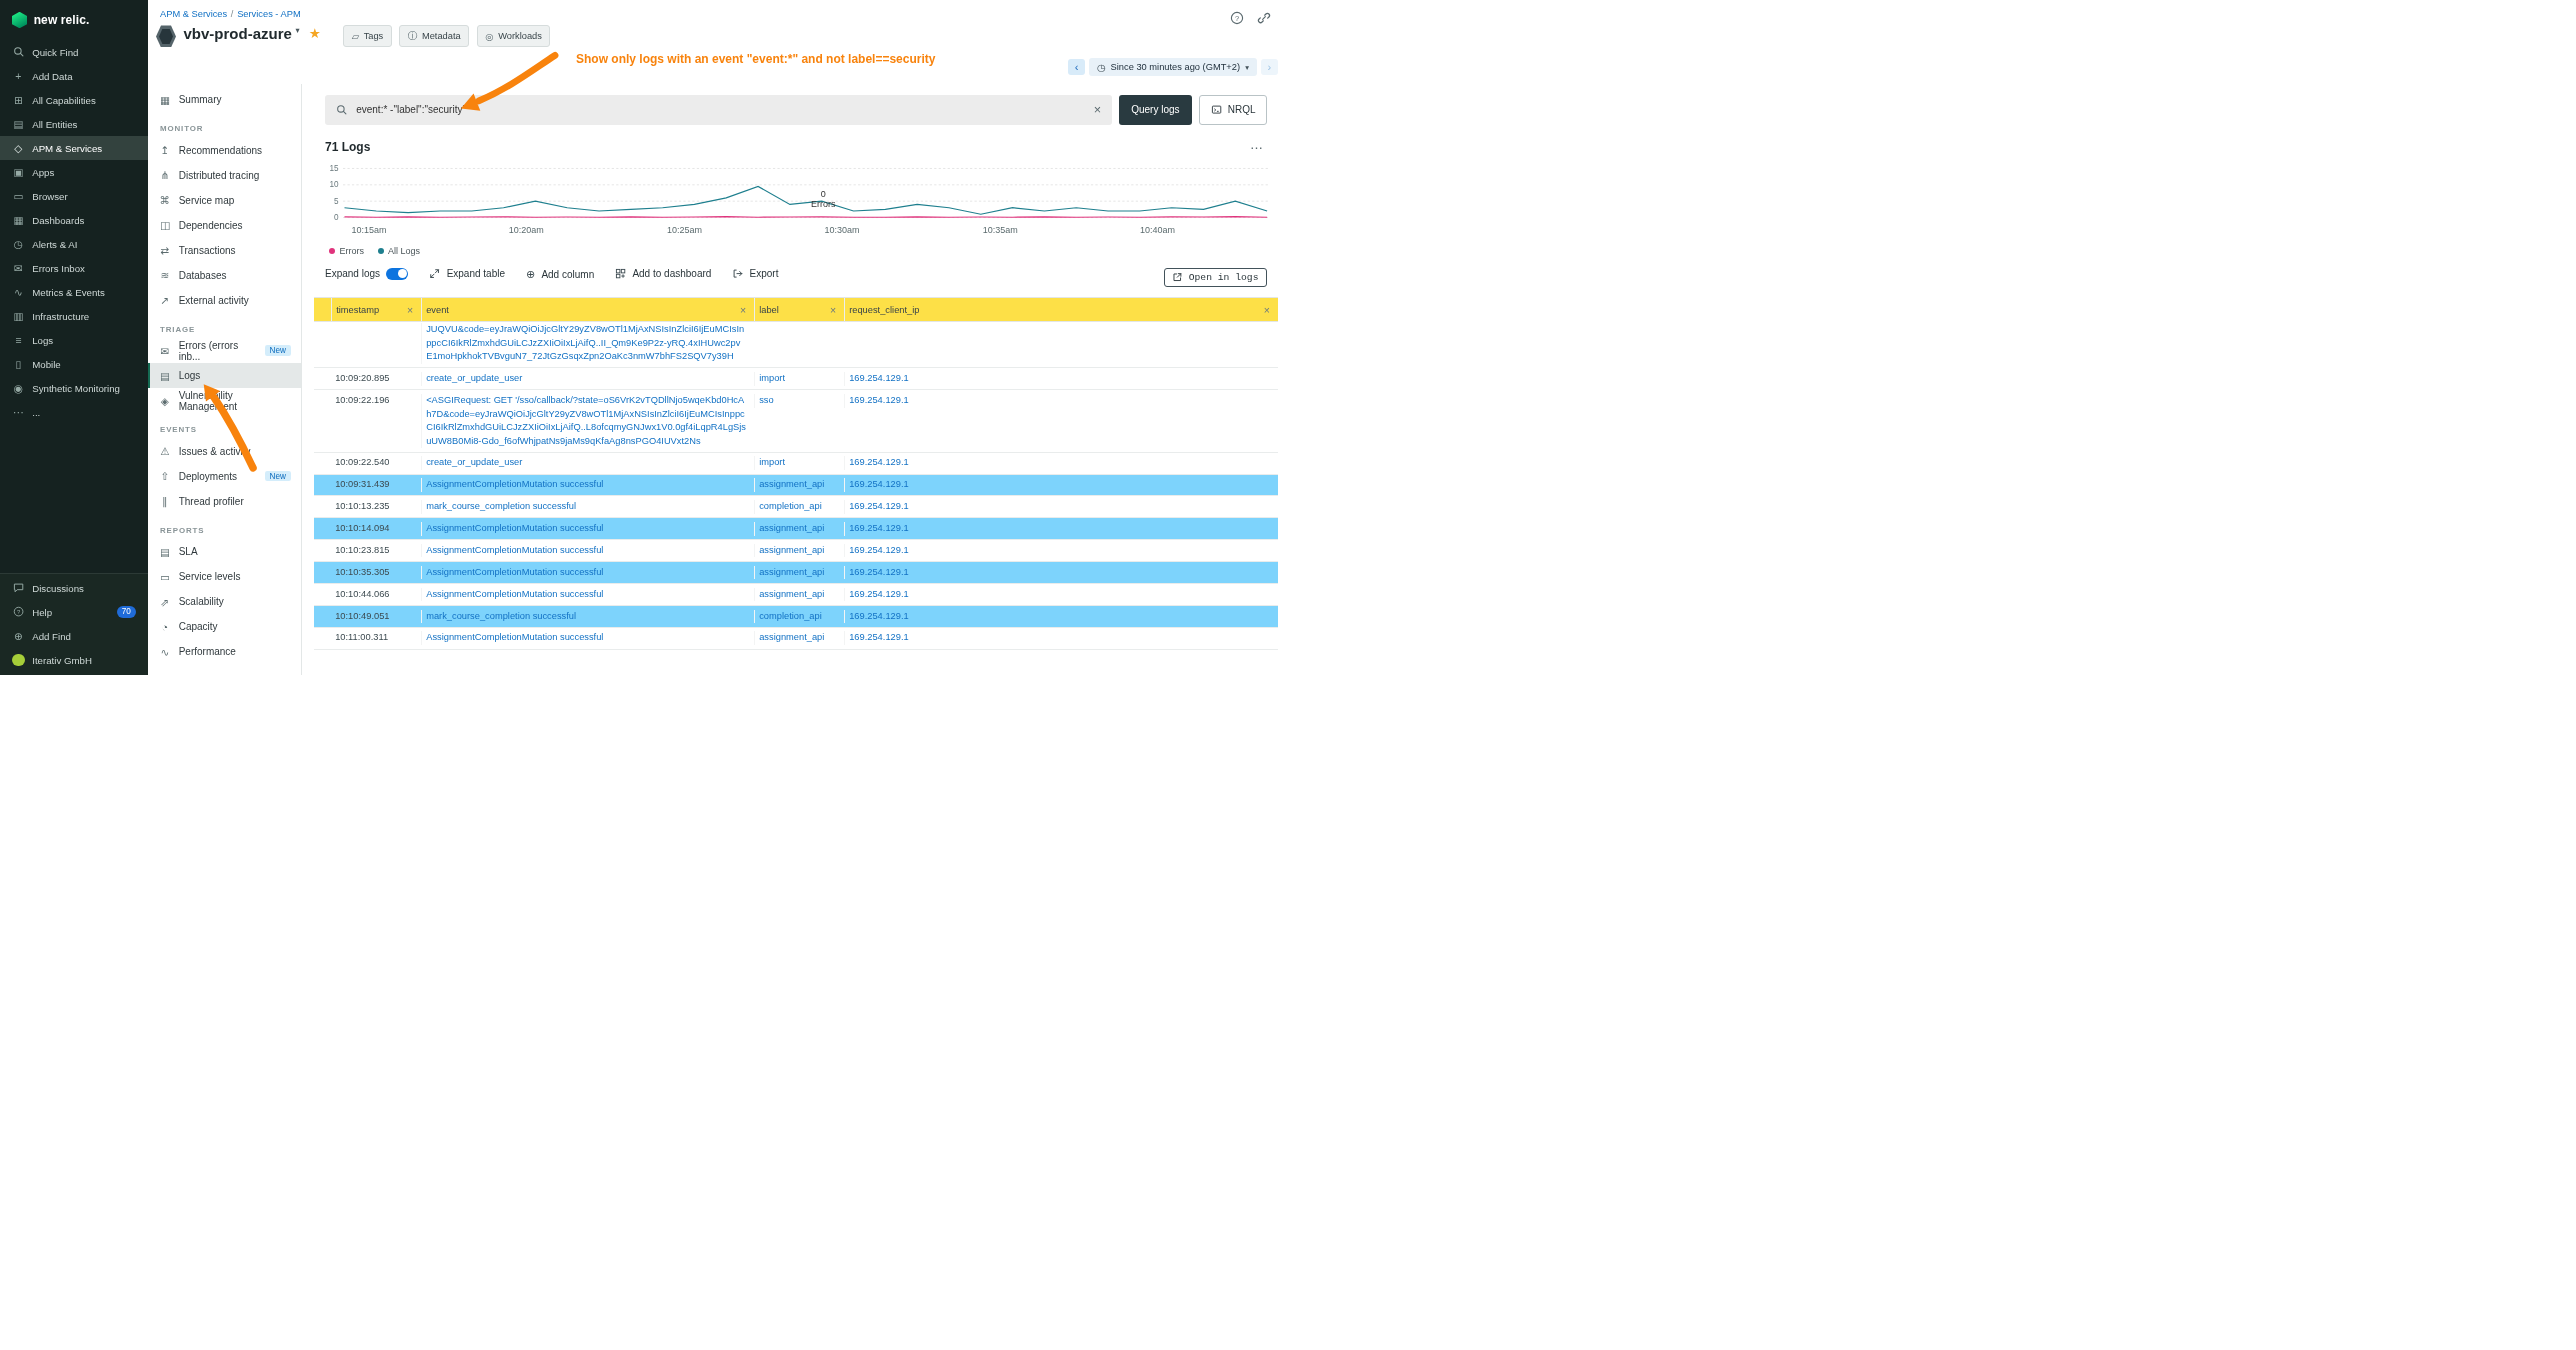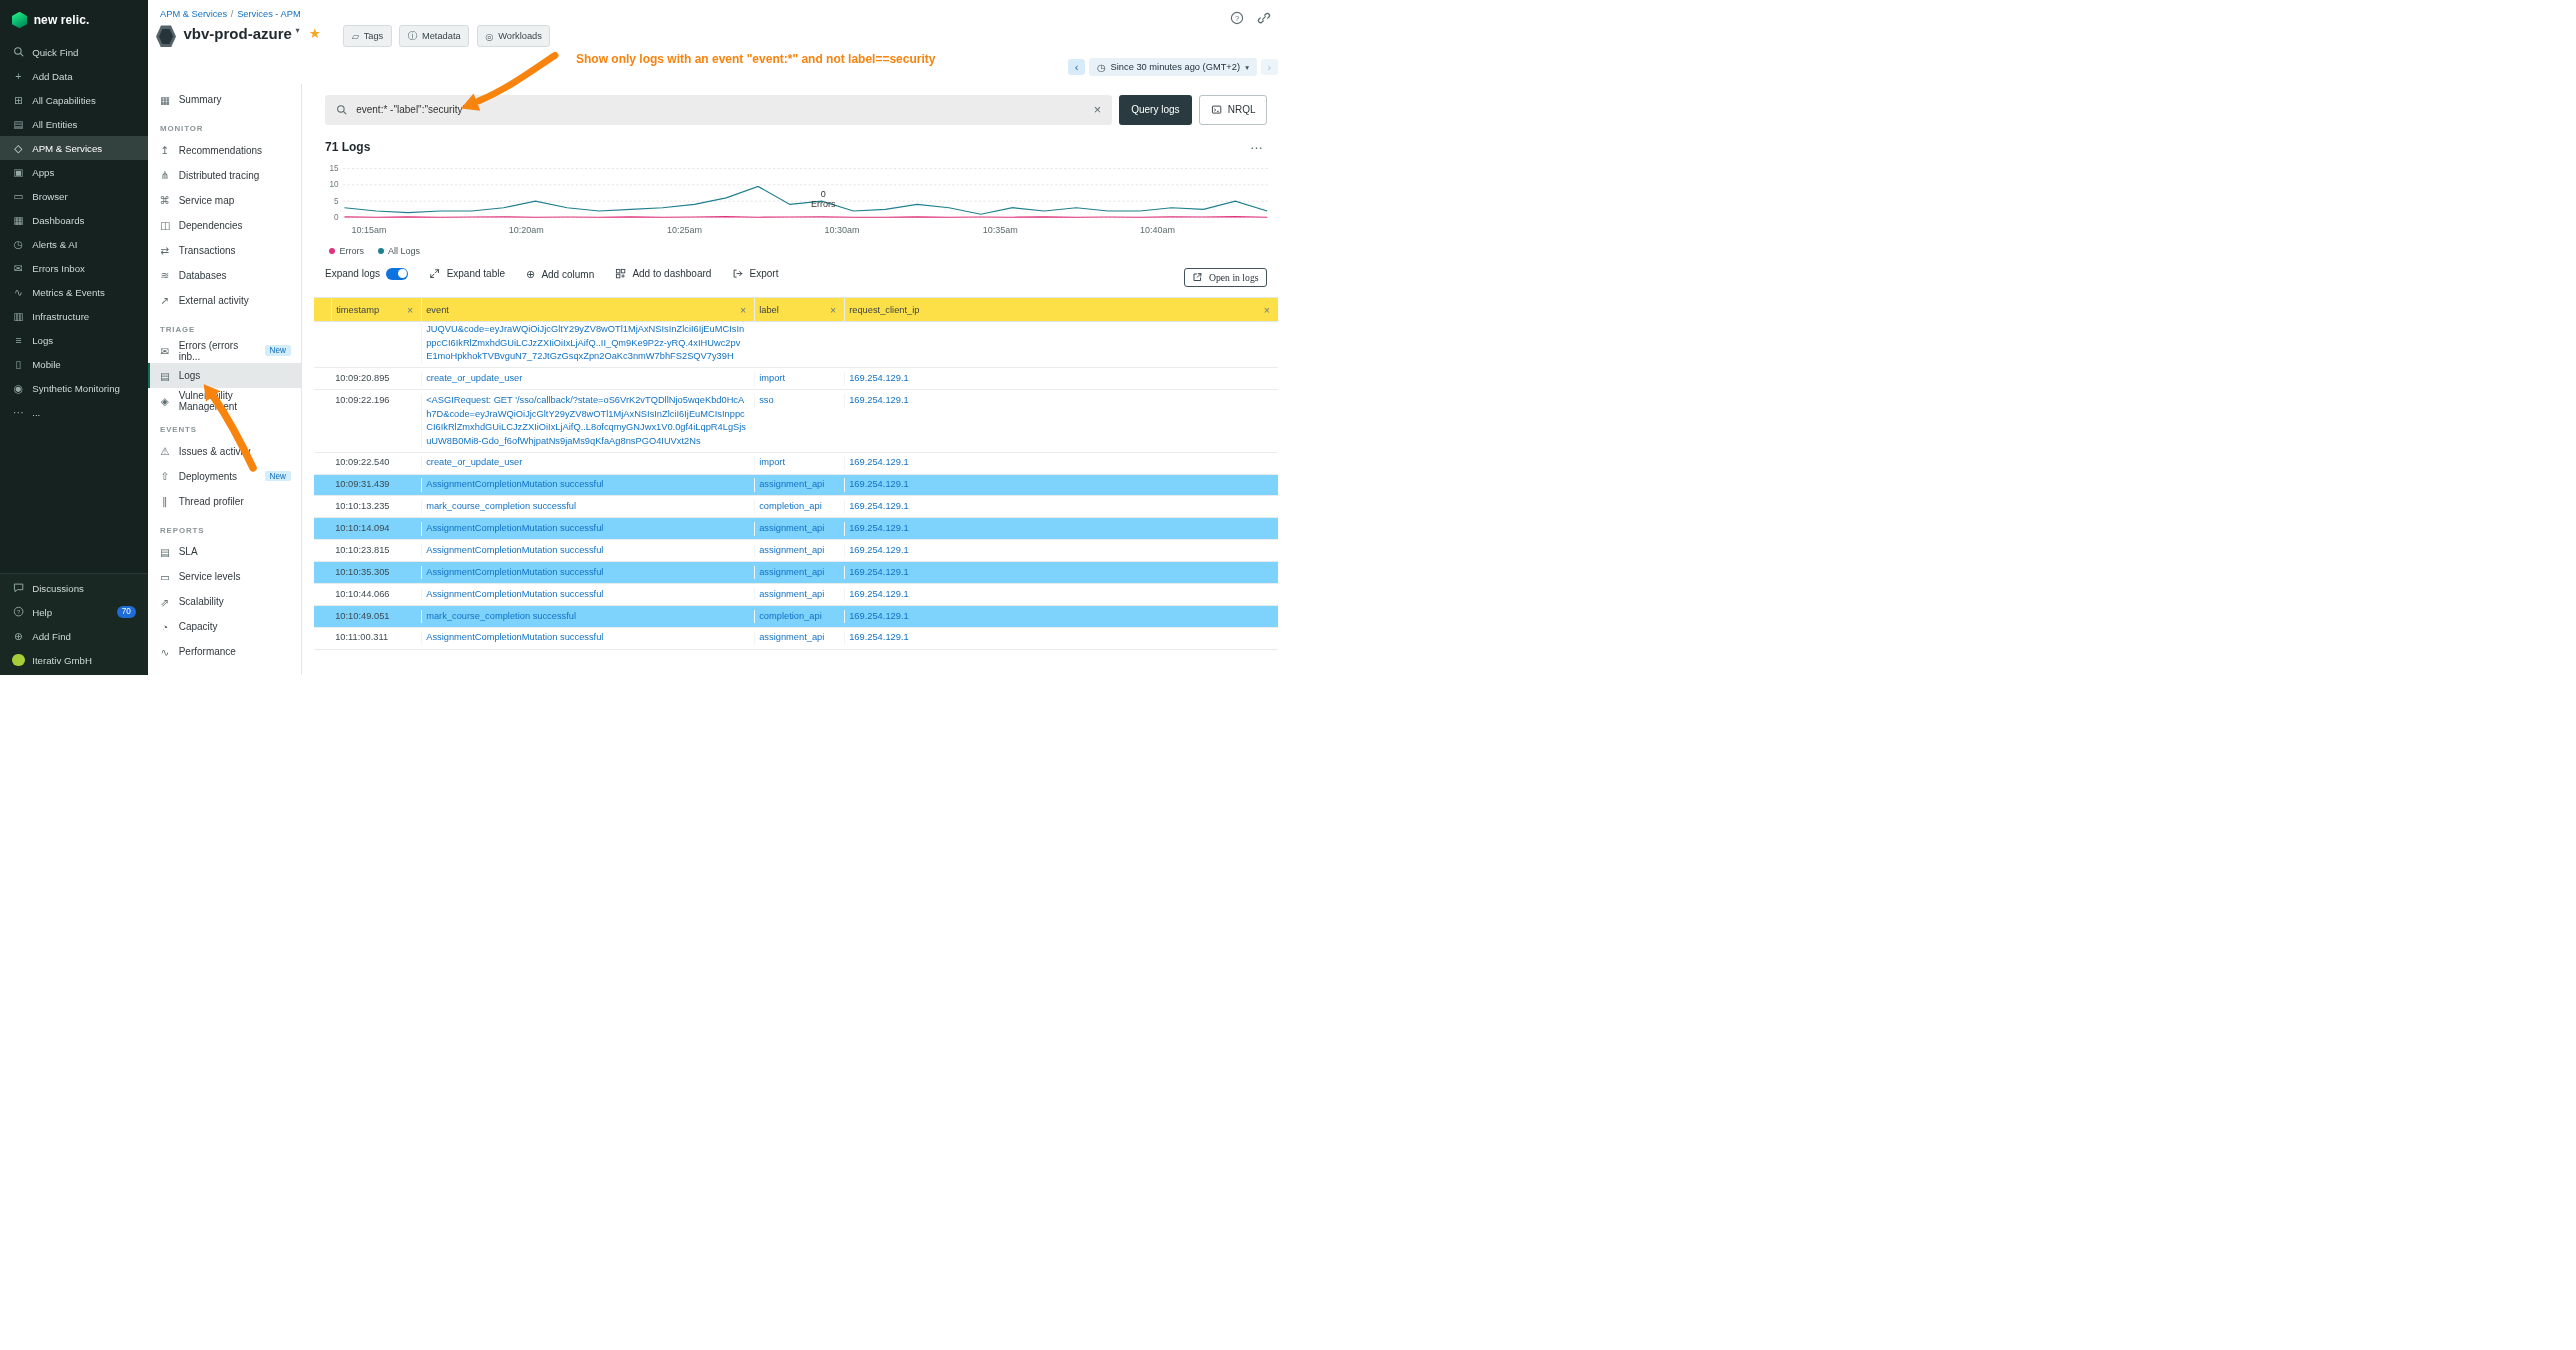--- a/index.html
+++ b/index.html
@@ -76,21 +76,21 @@
   .zero-note{position:absolute;left:51.5%;top:25.4px;text-align:center;font-size:9px;color:#333;line-height:10.5px}
   .legend{margin:9px 21px 0 28px;display:flex;gap:13.5px;font-size:9px;color:#4a5559;align-items:center}
   .legend .item{display:flex;align-items:center;cursor:pointer}
   .dot{width:6px;height:6px;border-radius:50%;display:inline-block;margin-right:4.5px}
 
   .toolbar{margin:12px 21px 0 24px;display:flex;align-items:flex-start;gap:21px;font-size:10px;color:#2a353a}
   .tool{display:flex;align-items:center;gap:6px;cursor:pointer}
   .tool .icon{color:#3c4a50}
   .toggle{width:22.4px;height:12px;border-radius:6px;background:#0d74df;position:relative;cursor:pointer}
   .toggle::after{content:"";position:absolute;right:1.5px;top:1.5px;width:9px;height:9px;border-radius:50%;background:#fff}
-  .btn-outline{margin-left:auto;height:19.4px;border:0.7px solid #42525a;border-radius:3px;background:#fff;display:flex;align-items:center;gap:6px;padding:0 7.5px;font-size:9.7px;color:#2a353a;cursor:pointer;font-family:Liberation Serif, serif}
+  .btn-outline{margin-left:auto;height:19.4px;border:0.7px solid #42525a;border-radius:3px;background:#fff;display:flex;align-items:center;gap:6px;padding:0 7.5px;font-size:9.7px;color:#2a353a;cursor:pointer;font-family:Liberation Mono, monospace}
 
   .table{margin:10.5px 10.5px 0 12.7px;font-size:9.3px}
   .t-head{display:grid;grid-template-columns:17px 90px 333px 90px 1fr;height:22.4px;align-items:stretch;background:#fde047;border-top:0.7px solid #e3e6e6;border-bottom:0.7px solid #e3e6e6;color:#39444a}
   .th{display:flex;align-items:center;justify-content:space-between;padding:0 7.5px 0 4.5px;border-left:0.7px solid #eceeee;cursor:pointer}
   .th:first-child{border-left:none}
   .th .x{color:#6b7a7e;font-size:10.5px;cursor:pointer}
   .t-row{display:grid;grid-template-columns:17px 90px 333px 90px 1fr;border-bottom:0.7px solid #e9ecec;align-items:start;padding:3.7px 0;cursor:pointer}
   .t-row:nth-child(2n+5){background:#7dd3fc}
   .cell{padding:0 7.5px 0 4.5px;line-height:13.5px}
   .cell.v{border-left:0.7px solid #f3f4f4}

